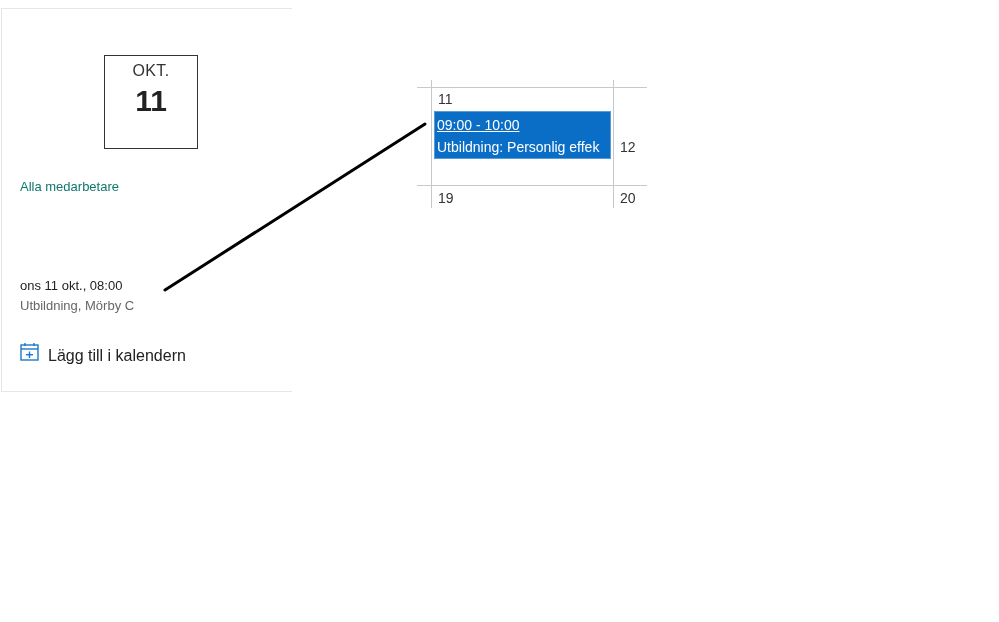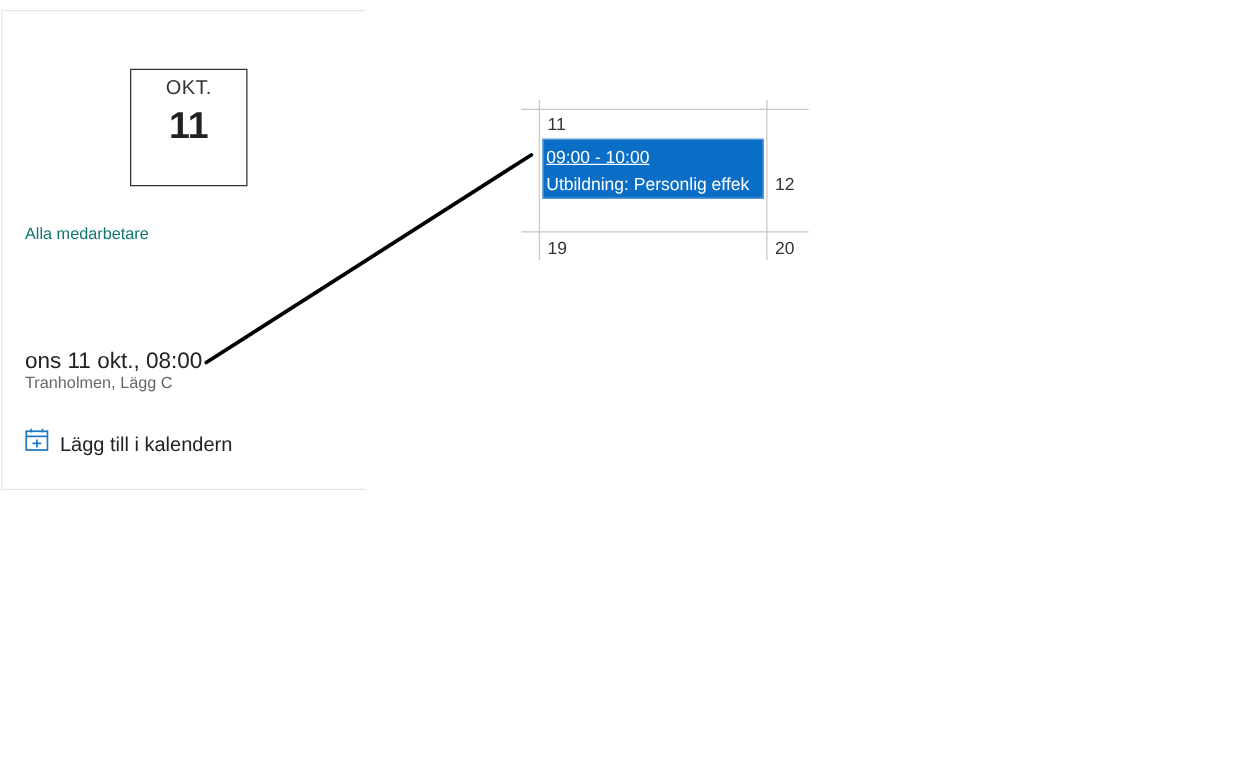--- a/index.html
+++ b/index.html
@@ -2,21 +2,21 @@
 <html><head>
 <meta charset="utf-8">
 <style>
   html, body { margin:0; padding:0; background:#ffffff; }
   body { width:999px; height:622px; position:relative; overflow:hidden; font-family:"Liberation Sans", "DejaVu Sans", sans-serif; }
   .panel { position:absolute; left:1px; top:8px; width:291px; height:384px; border-top:1px solid #e6e6e6; border-left:1px solid #e6e6e6; border-bottom:1px solid #e6e6e6; box-sizing:border-box; }
   .datebox { position:absolute; left:102px; top:46px; width:94px; height:94px; border:1px solid #333; box-sizing:border-box; text-align:center; }
   .datebox .mon { margin-top:6px; font-size:16px; color:#333; letter-spacing:0.3px; }
   .datebox .day { margin-top:4px; font-size:30px; font-weight:bold; color:#222; }
   .audience { position:absolute; left:20px; top:179px; font-size:13px; color:#0f766e; }
-  .when { position:absolute; left:20px; top:278px; font-size:18px; color:#222; }
+  .when { position:absolute; left:20px; top:278px; font-size:13px; color:#222; }
   .where { position:absolute; left:20px; top:298px; font-size:13px; color:#666; }
   .addcal { position:absolute; left:20px; top:342px; display:flex; align-items:flex-end; gap:9px; cursor:pointer; }
   .addcal .lbl { font-size:16px; color:#222; }
   .vline { position:absolute; width:1px; background:#c8c8c8; }
   .hline { position:absolute; height:1px; background:#c8c8c8; }
   .dnum { position:absolute; font-size:14px; color:#333; }
   .event { position:absolute; left:434px; top:111px; width:177px; height:48px; background:#0a6ec7; border:1px solid #5b9bd5; box-sizing:border-box; color:#fff; overflow:hidden; white-space:nowrap; cursor:pointer; }
   .event .t1 { position:absolute; left:2px; top:5px; font-size:14px;text-decoration:underline; }
   .event .t2 { position:absolute; left:2px; top:27px; font-size:14px; }
   svg.conn { position:absolute; left:0; top:0; }
@@ -25,21 +25,21 @@
 <body>
 
 <div class="panel">
   <div class="datebox">
     <div class="mon">OKT.</div>
     <div class="day">11</div>
   </div>
 </div>
 <div class="audience">Alla medarbetare</div>
 <div class="when">ons 11 okt., 08:00</div>
-<div class="where">Tranholmen, Lägg C</div>
+<div class="where">Utbildning, Mörby C</div>
 <div class="addcal">
   <span>
     <svg width="19" height="19" viewBox="0 0 19 19">
       <rect x="1" y="3" width="17" height="15" fill="none" stroke="#1e78c8" stroke-width="1.4"></rect>
       <line x1="1" y1="7" x2="18" y2="7" stroke="#1e78c8" stroke-width="1.4"></line>
       <line x1="5" y1="1" x2="5" y2="4" stroke="#1e78c8" stroke-width="1.4"></line>
       <line x1="14" y1="1" x2="14" y2="4" stroke="#1e78c8" stroke-width="1.4"></line>
       <line x1="9.5" y1="9.5" x2="9.5" y2="16" stroke="#1e78c8" stroke-width="1.4"></line>
       <line x1="6" y1="12.7" x2="13" y2="12.7" stroke="#1e78c8" stroke-width="1.4"></line>
     </svg>

